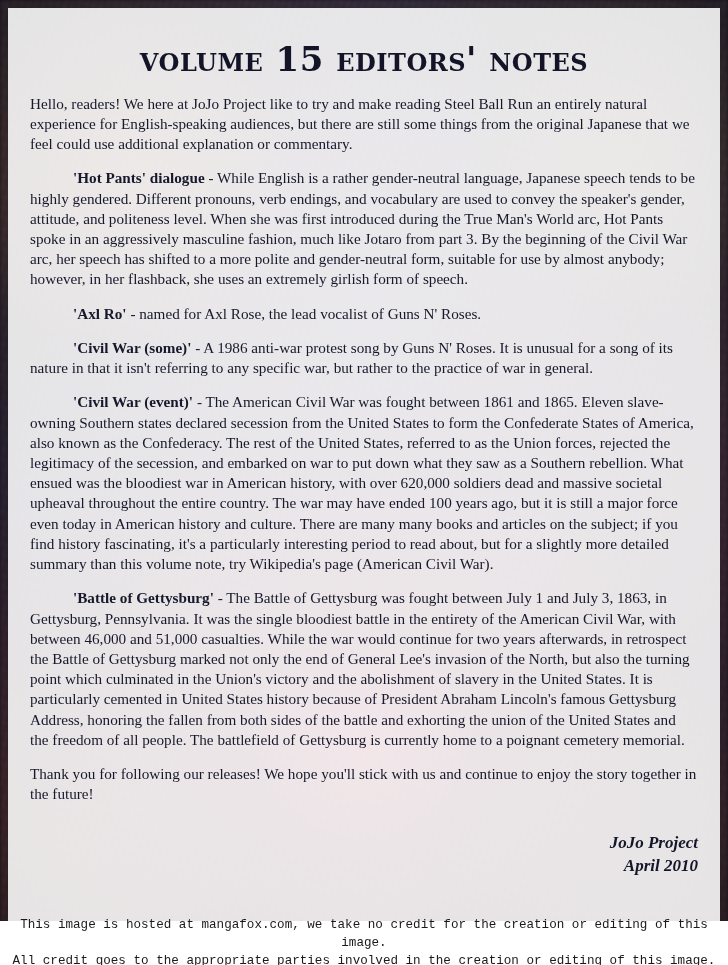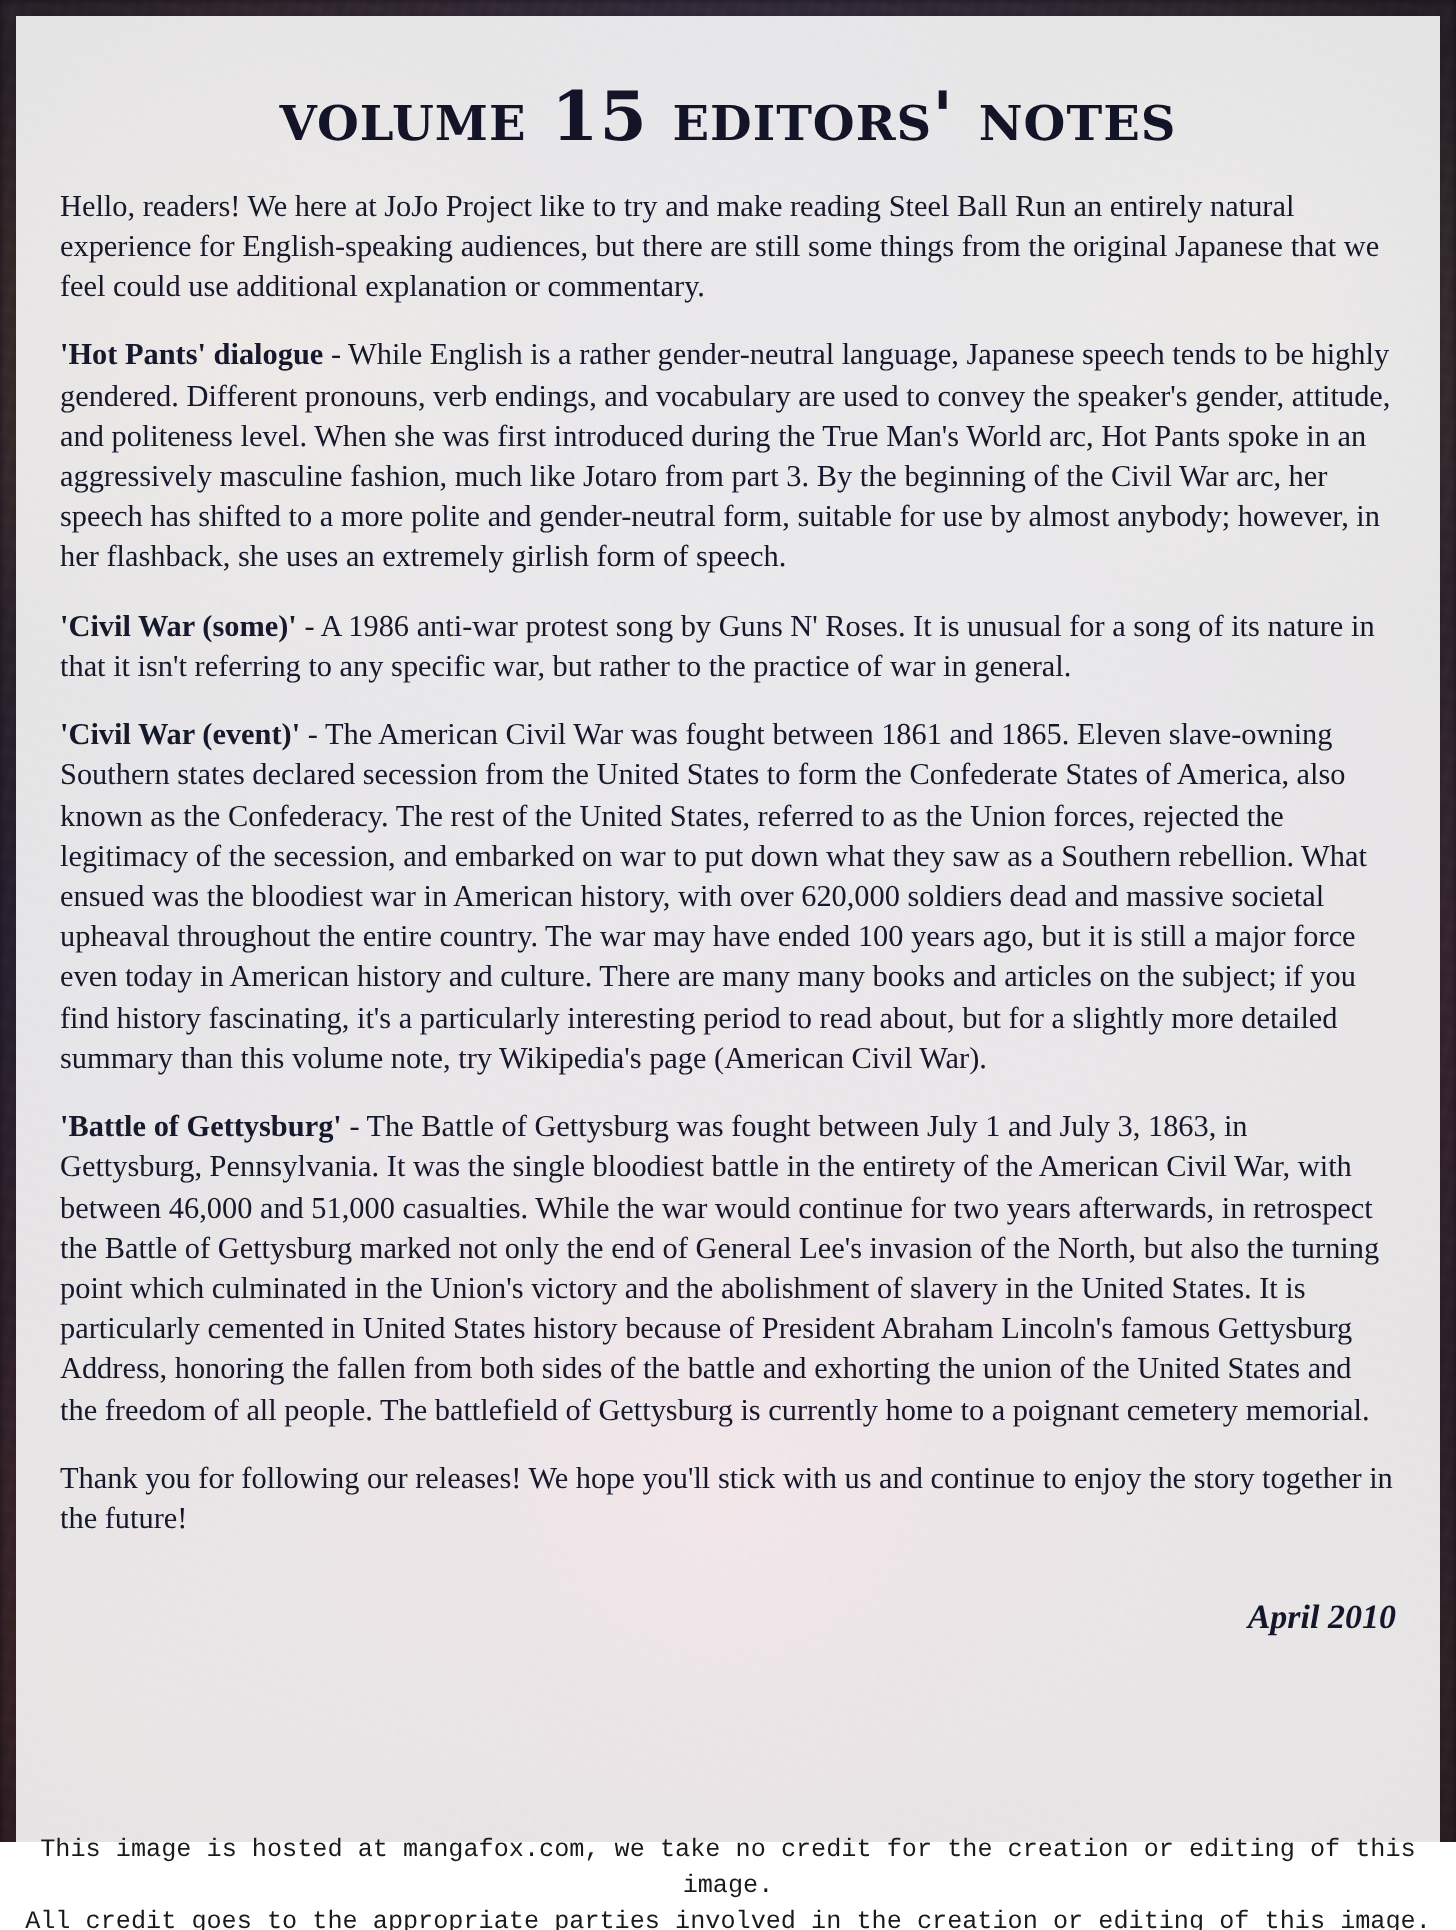--- a/index.html
+++ b/index.html
@@ -80,20 +80,21 @@
   p.note {
     margin: 0 0 14px 0;
     font-size: 15.2px;
     line-height: 1.33;
     color: #16182b;
     text-align: left;
   }
   p.note:last-of-type { margin-bottom: 11px; }
   .term {
     font-weight: bold;
+    margin-left: 43px;
   }
   .signature {
     margin-top: 28px;
     text-align: right;
     font-weight: bold;
     font-style: italic;
     font-size: 17px;
     line-height: 1.35;
     color: #14162a;
   }
@@ -131,38 +132,42 @@
       <h1 class="title">Volume 15 Editors' Notes</h1>
 
       <p class="note">
         <span>Hello, readers! We here at JoJo Project like to try and make reading Steel Ball Run an entirely natural experience for English-speaking audiences, but there are still some things from the original Japanese that we feel could use additional explanation or commentary.</span>
       </p>
 
       <p class="note">
         <span class="term">'Hot Pants' dialogue</span><span> - While English is a rather gender-neutral language, Japanese speech tends to be highly gendered. Different pronouns, verb endings, and vocabulary are used to convey the speaker's gender, attitude, and politeness level. When she was first introduced during the True Man's World arc, Hot Pants spoke in an aggressively masculine fashion, much like Jotaro from part 3. By the beginning of the Civil War arc, her speech has shifted to a more polite and gender-neutral form, suitable for use by almost anybody; however, in her flashback, she uses an extremely girlish form of speech.</span>
       </p>
 
+      <p class="note">
+        <span class="term">'Axl Ro'</span><span> - named for Axl Rose, the lead vocalist of Guns N' Roses.</span>
+      </p>
 
       <p class="note">
         <span class="term">'Civil War (some)'</span><span> - A 1986 anti-war protest song by Guns N' Roses. It is unusual for a song of its nature in that it isn't referring to any specific war, but rather to the practice of war in general.</span>
       </p>
 
       <p class="note">
         <span class="term">'Civil War (event)'</span><span> - The American Civil War was fought between 1861 and 1865. Eleven slave-owning Southern states declared secession from the United States to form the Confederate States of America, also known as the Confederacy. The rest of the United States, referred to as the Union forces, rejected the legitimacy of the secession, and embarked on war to put down what they saw as a Southern rebellion. What ensued was the bloodiest war in American history, with over 620,000 soldiers dead and massive societal upheaval throughout the entire country. The war may have ended 100 years ago, but it is still a major force even today in American history and culture. There are many many books and articles on the subject; if you find history fascinating, it's a particularly interesting period to read about, but for a slightly more detailed summary than this volume note, try Wikipedia's page (American Civil War).</span>
       </p>
 
       <p class="note">
         <span class="term">'Battle of Gettysburg'</span><span> - The Battle of Gettysburg was fought between July 1 and July 3, 1863, in Gettysburg, Pennsylvania. It was the single bloodiest battle in the entirety of the American Civil War, with between 46,000 and 51,000 casualties. While the war would continue for two years afterwards, in retrospect the Battle of Gettysburg marked not only the end of General Lee's invasion of the North, but also the turning point which culminated in the Union's victory and the abolishment of slavery in the United States. It is particularly cemented in United States history because of President Abraham Lincoln's famous Gettysburg Address, honoring the fallen from both sides of the battle and exhorting the union of the United States and the freedom of all people. The battlefield of Gettysburg is currently home to a poignant cemetery memorial.</span>
       </p>
 
       <p class="note">
         <span>Thank you for following our releases! We hope you'll stick with us and continue to enjoy the story together in the future!</span>
       </p>
 
       <div class="signature">
+        <div>JoJo Project</div>
         <div>April 2010</div>
       </div>
 
     </div>
   </div>
 
   <div class="footer">
     <div>This image is hosted at mangafox.com, we take no credit for the creation or editing of this image.</div>
     <div>All credit goes to the appropriate parties involved in the creation or editing of this image.</div>
   </div>

